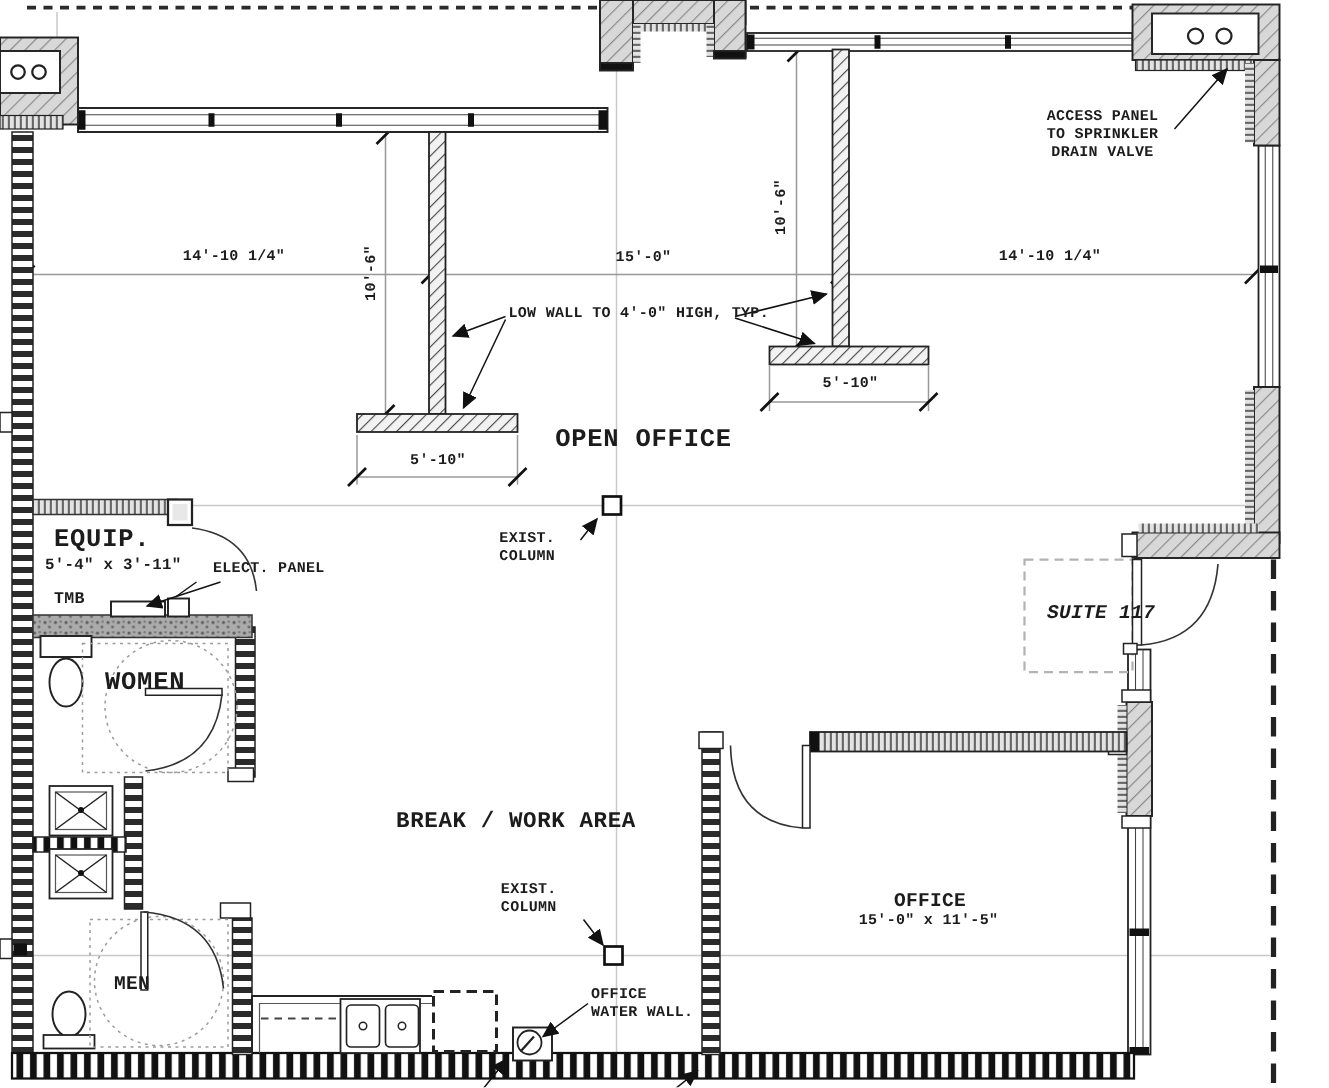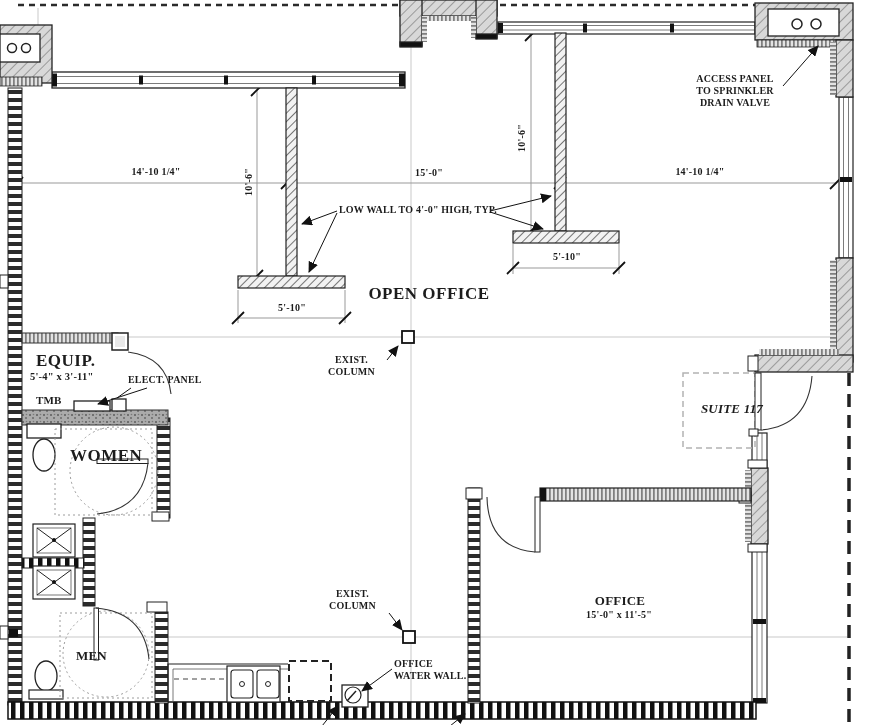--- a/index.html
+++ b/index.html
@@ -1,17 +1,17 @@
 <!DOCTYPE html>
 <html><head>
 <meta charset="utf-8">
 <style>
   html,body{margin:0;padding:0;background:#ffffff;}
   #plan{position:relative;width:886px;height:725px;background:#ffffff;overflow:hidden;
-        font-family:Liberation Serif, serif;color:#1c1c1c;}
+        font-family:Liberation Mono, monospace;color:#1c1c1c;}
   #plan svg{position:absolute;left:0;top:0;}
   .lbl{position:absolute;font-weight:bold;color:#1c1c1c;letter-spacing:.2px;white-space:nowrap;}
   .c{text-align:center;}
   .r{text-align:center;}
   .f10{font-size:10px;line-height:12px;}
   .f9{font-size:11px;line-height:11px;}
   .f11{font-size:10.5px;line-height:12px;}
   .f13{font-size:13px;line-height:15px;}
   .f14{font-size:17px;line-height:16px;letter-spacing:.5px;}
   .f15{font-size:15px;line-height:17px;letter-spacing:.4px;}
@@ -303,25 +303,26 @@
 
 <div class="lbl f10 r" style="left:318px;top:354px;width:67px;">
   <span>EXIST.</span>
   <span>COLUMN</span>
 </div>
 
 <div class="lbl f13 c ital" style="left:685px;top:401px;width:68px;">SUITE 117</div>
 
 <div class="lbl f14" style="left:36px;top:353px;">EQUIP.</div>
 <div class="lbl f11" style="left:30px;top:371px;">5'-4" x 3'-11"</div>
-<div class="lbl f10" style="left:128px;top:374px;">ELECT. PANEL</div>
+<div class="lbl f10" style="left:142px;top:374px;">ELECT. PANEL</div>
 <div class="lbl f9" style="left:36px;top:395px;">TMB</div>
 
 <div class="lbl f14" style="left:70px;top:448px;">WOMEN</div>
 
+<div class="lbl f15 c" style="left:264px;top:539px;width:160px;">BREAK / WORK AREA</div>
 
 <div class="lbl f10 r" style="left:320px;top:588px;width:65px;">
   <span>EXIST.</span>
   <span>COLUMN</span>
 </div>
 
 <div class="lbl f13 c" style="left:570px;top:593px;width:100px;">OFFICE</div>
 <div class="lbl f10 c" style="left:569px;top:609px;width:100px;">15'-0" x 11'-5"</div>
 
 <div class="lbl f13" style="left:76px;top:648px;">MEN</div>

